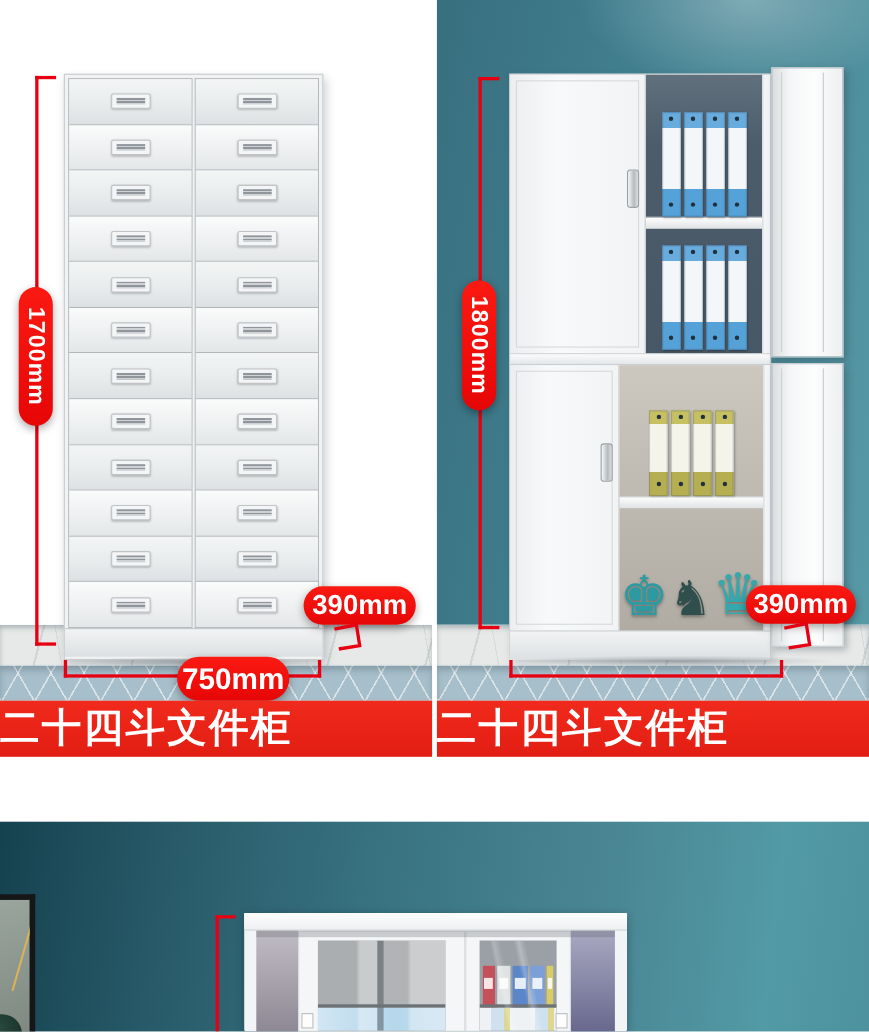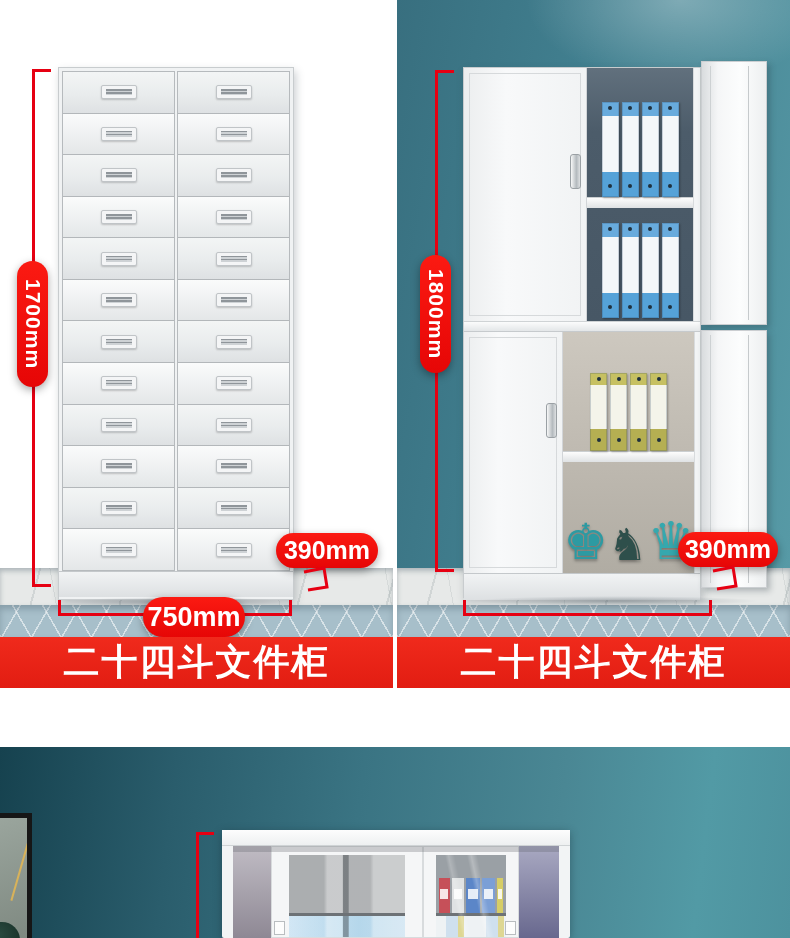--- a/index.html
+++ b/index.html
@@ -18,21 +18,21 @@
       background:radial-gradient(ellipse 220px 120px at 72% 0%,rgba(255,255,255,.30),transparent 70%);}
   .floor-marble{position:absolute;top:568px;left:0;right:0;height:37px;background:#e7e9e8;
       background-image:repeating-linear-gradient(105deg,transparent 0 38px,rgba(158,168,170,.30) 38px 40px,transparent 40px 86px),
                        repeating-linear-gradient(80deg,transparent 0 55px,rgba(150,160,162,.20) 55px 56px,transparent 56px 110px);
       box-shadow:inset 0 3px 5px rgba(70,90,100,.35);}
   .carpet{position:absolute;top:605px;left:0;right:0;height:32px;background-color:#a7bfca;
       background-image:repeating-linear-gradient(60deg,rgba(255,255,255,.55) 0 1.5px,transparent 1.5px 26px),
                        repeating-linear-gradient(-60deg,rgba(255,255,255,.55) 0 1.5px,transparent 1.5px 26px);
       box-shadow:inset 0 4px 6px rgba(60,80,92,.30);}
   .banner-red{position:absolute;top:637px;left:0;right:0;height:51px;background:linear-gradient(180deg,#f02a1c,#e21d12);
-      display:flex;align-items:center;justify-content:center;color:#fff;font-size:36px;font-weight:bold;letter-spacing:2px;}
+      display:flex;align-items:center;justify-content:flex-start;color:#fff;font-size:36px;font-weight:bold;letter-spacing:2px;}
   .banner-black{position:absolute;top:688px;left:0;right:0;height:45px;background:#0b0b0b;
       display:flex;align-items:center;justify-content:center;color:#fff;font-size:28px;font-weight:bold;letter-spacing:1px;}
 
   
   .vline{position:absolute;width:3px;background:#e60012;}
   .vline::before,.vline::after{content:'';position:absolute;left:0;width:19px;height:3px;background:#e60012;}
   .vline::before{top:0;} .vline::after{bottom:0;}
   .hline{position:absolute;height:3px;background:#e60012;}
   .hline::before,.hline::after{content:'';position:absolute;bottom:0;width:3px;height:16px;background:#e60012;}
   .hline::before{left:0;} .hline::after{right:0;}
@@ -238,21 +238,21 @@
             </div>
         </div>
         <div class="cab-base"></div>
       </div>
 
       <div class="vline" style="left:32px;top:69px;height:518px;"></div>
       <div class="badge v" style="left:17px;top:261px;width:31px;height:126px;">
         <span>1700mm</span>
       </div>
       <div class="hline" style="left:58px;top:613px;width:234px;"></div>
-      <div class="badge h" style="left:143px;top:597px;width:102px;height:40px;">
+      <div class="badge h" style="left:161px;top:597px;width:102px;height:40px;">
         <span>750mm</span>
       </div>
       <div class="badge h" style="left:276px;top:533px;width:102px;height:35px;font-size:25px;">
         <span>390mm</span>
       </div>
       <svg class="depth-mark" style="left:302px;top:565px;" viewBox="0 0 30 28">
         <path d="M2 7 L22 3 L25 22 L6 25" fill="none" stroke="#e60012" stroke-width="3"></path>
       </svg>
 
       <div class="banner-red">

